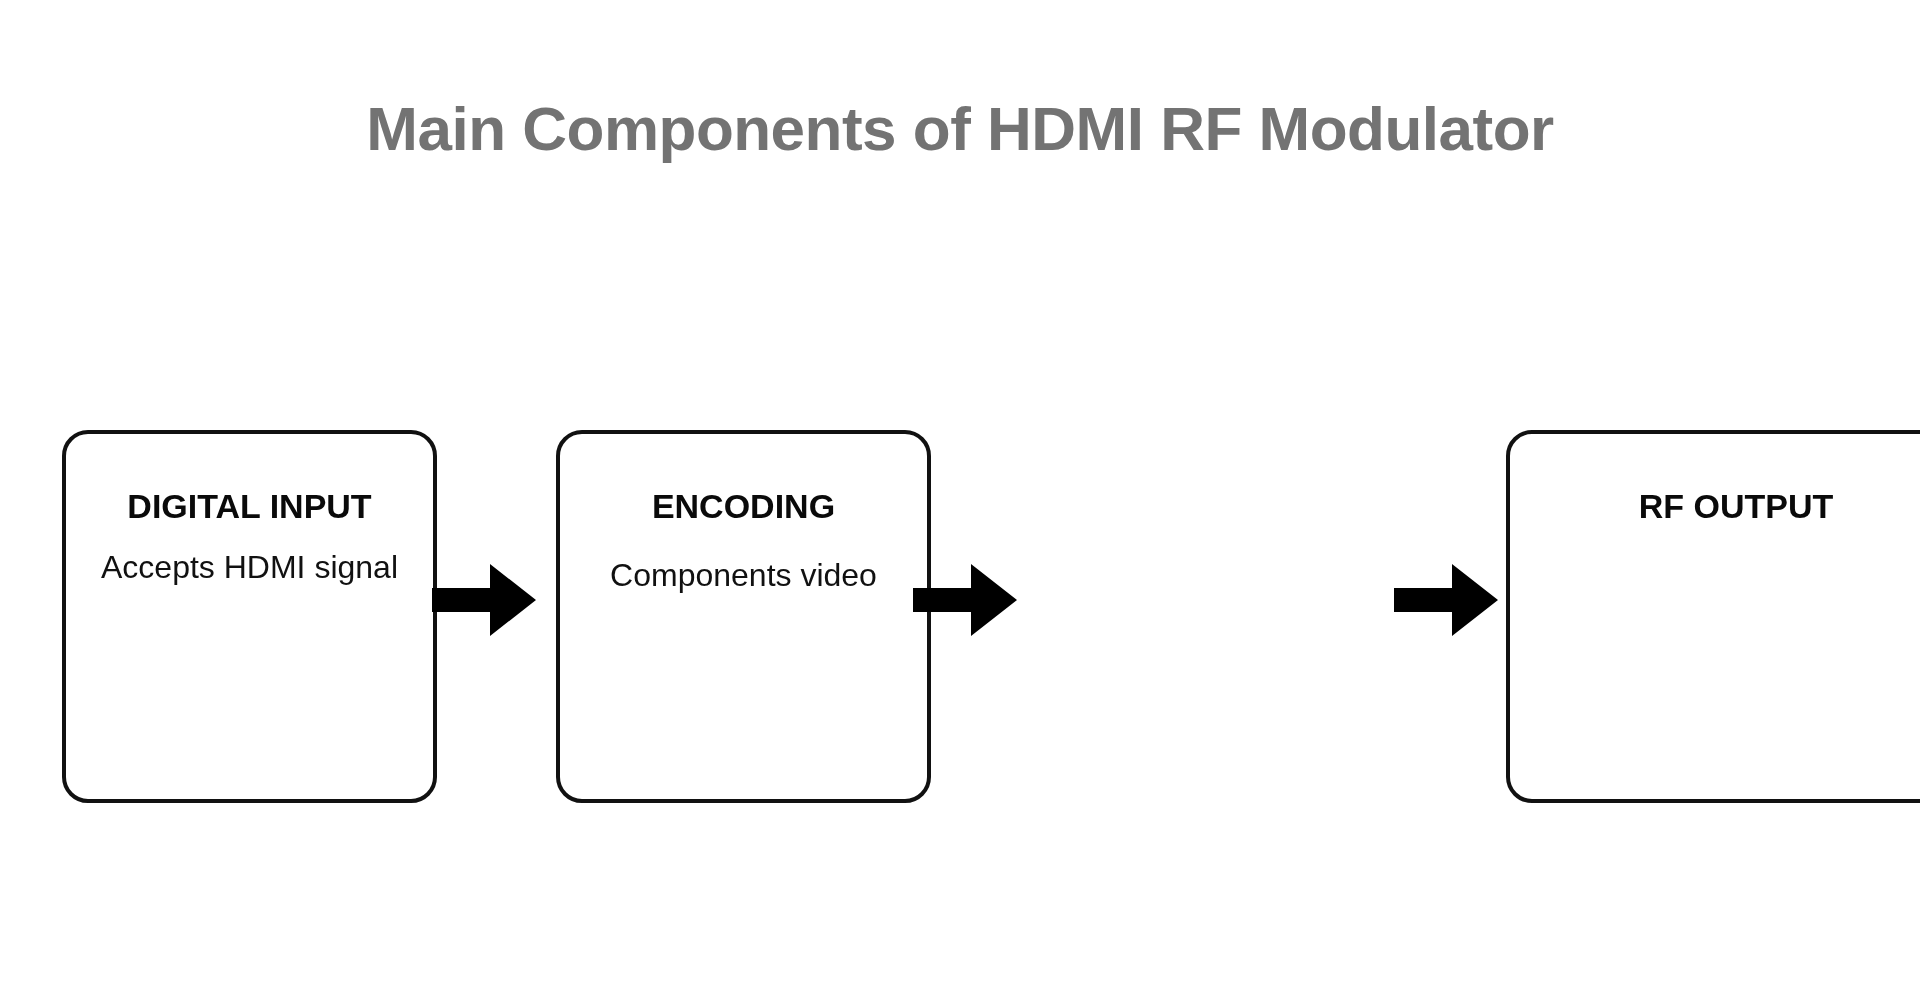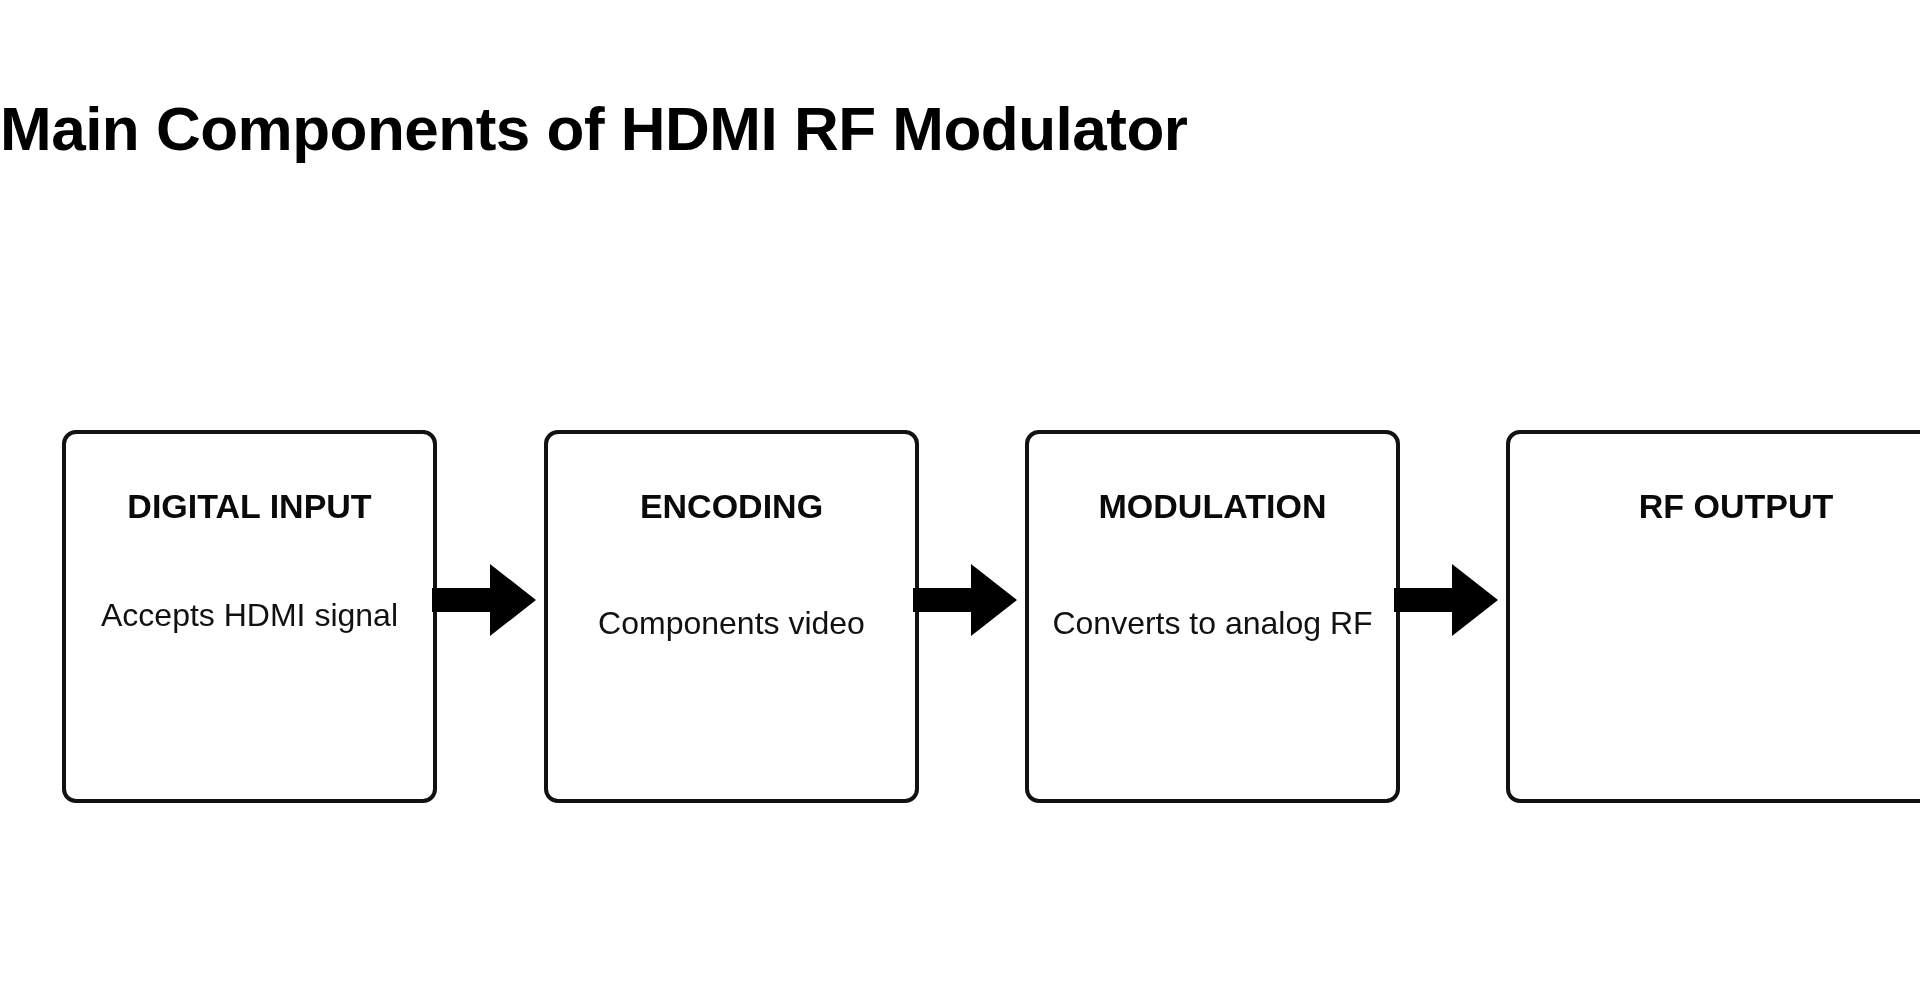--- a/index.html
+++ b/index.html
@@ -23,56 +23,56 @@
     height: 988px;
     background: #ffffff;
   }
 
   
   .title {
     position: absolute;
     left: 0;
     top: 96px;
     width: 1920px;
+    text-align: center;
     font-size: 62px;
     font-weight: 700;
     letter-spacing: -0.5px;
     line-height: 1.05;
-    color: #000000;
+    color: #737373;
     white-space: nowrap;
   }
 
   
   .flow {
     position: absolute;
     left: 0;
     top: 430px;
     width: 1920px;
     height: 376px;
   }
 
   .node {
     position: absolute;
     top: 0;
     width: 375px;
     height: 373px;
     box-sizing: border-box;
     border: 4px solid #111111;
-    border-radius: 14px;
+    border-radius: 26px;
     background: #ffffff;
     display: flex;
     flex-direction: column;
     align-items: center;
     justify-content: flex-start;
     padding: 0 0;
-    gap: 48px;
   }
 
   .node-1 { left: 62px; }
-  .node-2 { left: 544px; }
+  .node-2 { left: 556px; }
   .node-3 { left: 1025px; }
   .node-4 { left: 1506px; width: 460px; }
 
   .node-heading {
     font-size: 34px;
     font-weight: 700;
     line-height: 1.18;
     text-align: center;
     letter-spacing: 0px;
     margin-top: 52px;
@@ -131,24 +131,20 @@
       <div class="node-heading">ENCODING</div>
       <div class="node-desc">Components video</div>
     </div>
 
     <div class="arrow arrow-2">
       <svg viewBox="0 0 106 80" xmlns="http://www.w3.org/2000/svg" aria-hidden="true">
         <polygon points="0,28 58,28 58,4 104,40 58,76 58,52 0,52" fill="#000000"></polygon>
       </svg>
     </div>
 
-    <div class="node node-3">
-      <div class="node-heading">MODULATION</div>
-      <div class="node-desc">Converts to analog RF</div>
-    </div>
 
     <div class="arrow arrow-3">
       <svg viewBox="0 0 106 80" xmlns="http://www.w3.org/2000/svg" aria-hidden="true">
         <polygon points="0,28 58,28 58,4 104,40 58,76 58,52 0,52" fill="#000000"></polygon>
       </svg>
     </div>
 
     <div class="node node-4">
       <div class="node-heading">RF OUTPUT</div>
     </div>

